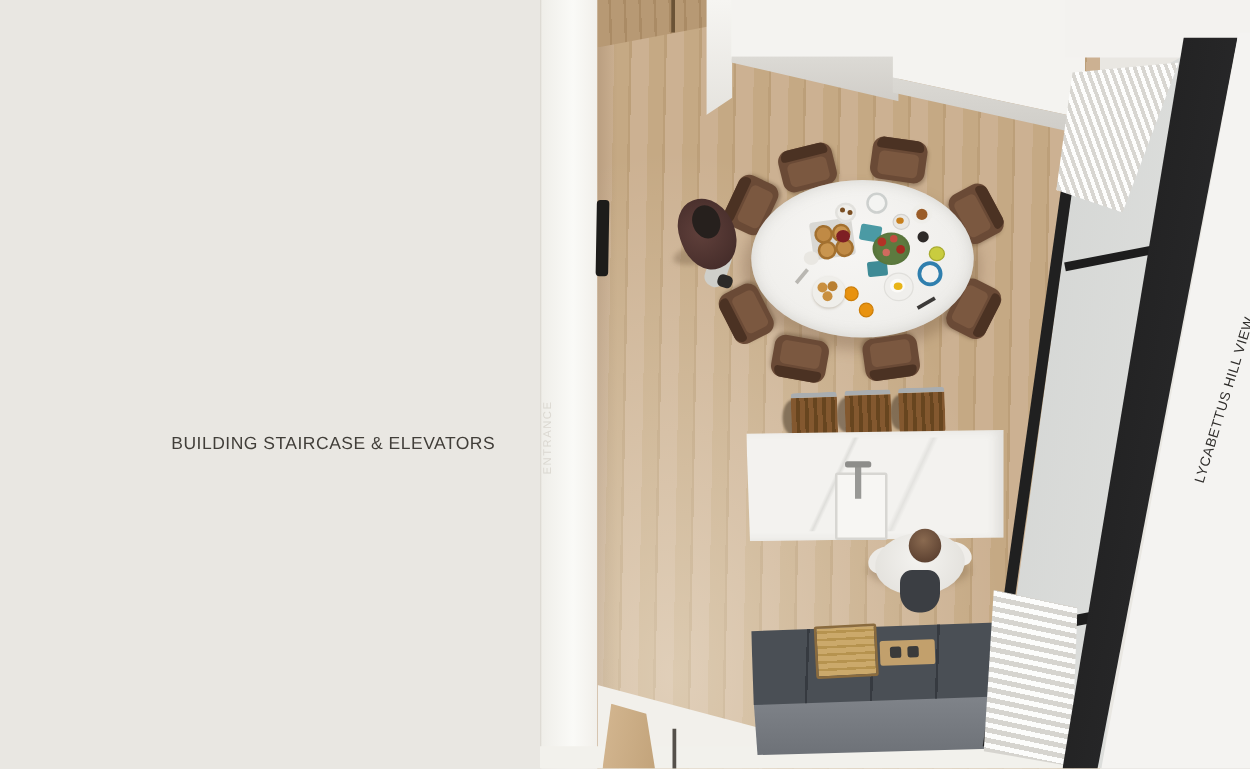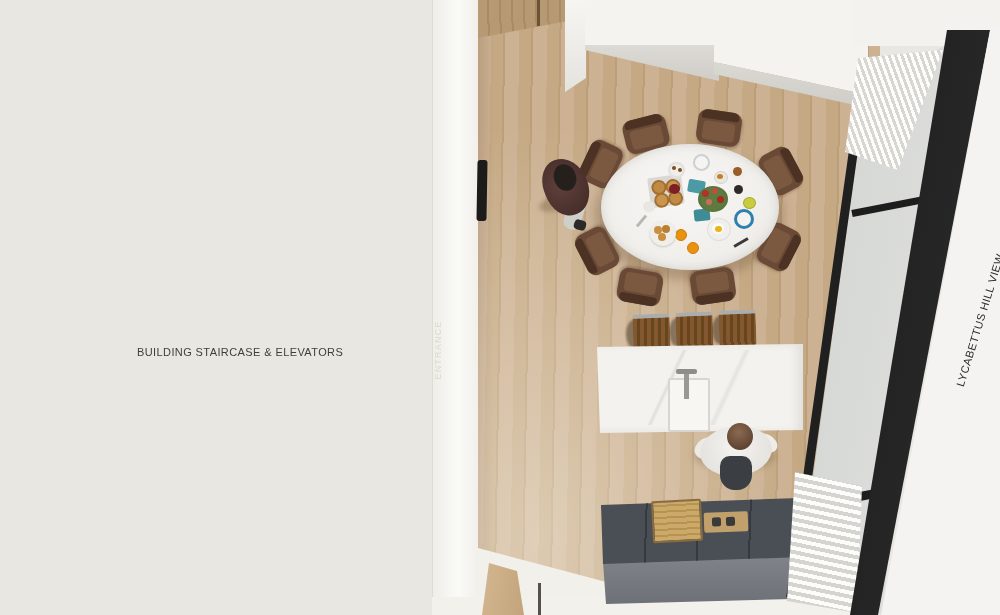--- a/index.html
+++ b/index.html
@@ -117,21 +117,21 @@
   .pb-shadow{left:0;top:30px;width:82px;height:28px;border-radius:50%;background:rgba(115,88,58,.30);filter:blur(3px);}
   .pb-arm-l{left:0;top:26px;width:26px;height:20px;border-radius:50%;background:#eceae6;transform:rotate(-30deg);}
   .pb-arm-r{left:58px;top:22px;width:26px;height:18px;border-radius:50%;background:#efede9;transform:rotate(25deg);}
   .pb-torso{left:6px;top:14px;width:72px;height:50px;border-radius:50%;
     background:radial-gradient(circle at 50% 40%,#f4f3f0,#e3e1dc 85%);transform:rotate(-6deg);}
   .pb-pants{left:26px;top:44px;width:32px;height:34px;background:#3b3e43;border-radius:30% 30% 45% 45%;}
   .pb-head{left:33px;top:11px;width:26px;height:27px;border-radius:50%;
     background:radial-gradient(circle at 45% 35%,#8a6a50,#5b4030 80%);}
 
   
-  .label-building{left:137px;top:346px;font-size:11px;color:#413e39;letter-spacing:.4px;}
+  .label-building{left:137px;top:346px;font-size:14px;color:#413e39;letter-spacing:.4px;}
   .label-entrance{left:398px;top:345px;width:80px;font-size:9px;color:#dbd8d1;
     letter-spacing:1.2px;text-align:center;transform:rotate(-90deg);}
   .label-view{left:905px;top:314px;width:150px;font-size:11px;color:#2f2d2b;
     letter-spacing:.5px;text-align:center;transform:rotate(-73deg);}
 </style>
 </head>
 <body>
 
 <div class="canvas">
 

